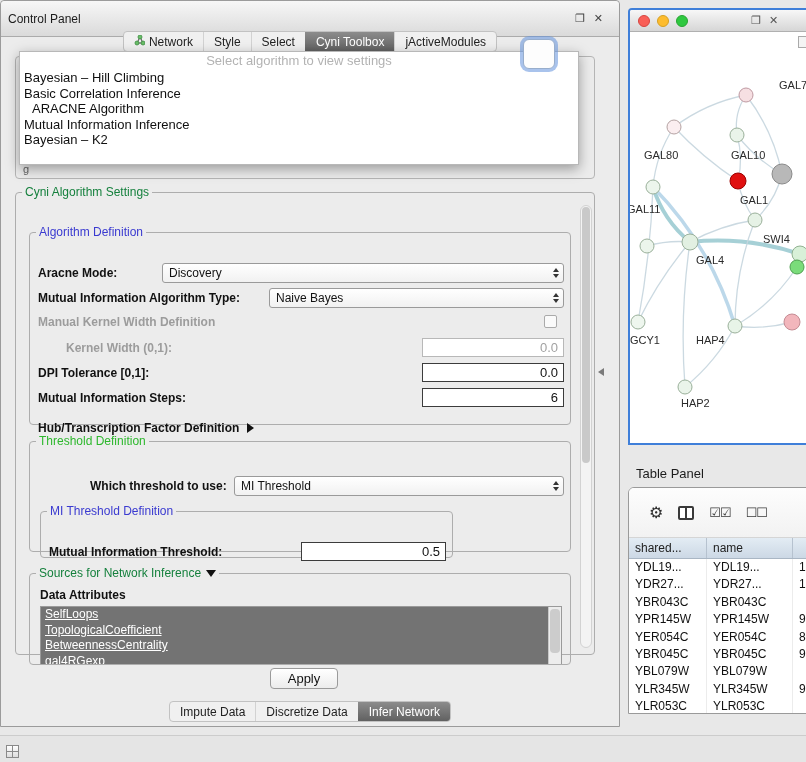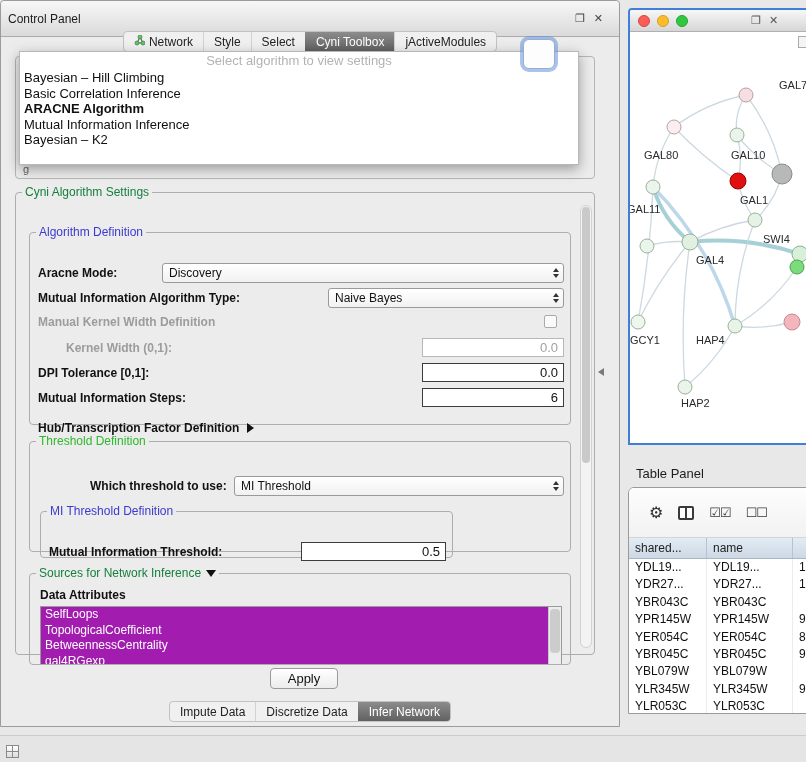--- a/index.html
+++ b/index.html
@@ -29,21 +29,21 @@
   .behind-box { position:absolute; left:14px; top:55px; width:580px; height:123px;
                 border:1px solid #b5b5b5; border-radius:4px; z-index:5; }
   .partial-g { position:absolute; left:22px; top:162px; font-size:11px; color:#666; z-index:6; }
 
   
   .dd-popup { position:absolute; left:18px; top:50px; width:560px; height:114px; background:#fff;
               border:1px solid #b8b8b8; box-shadow:0 4px 12px rgba(0,0,0,.35); z-index:30; }
   .dd-placeholder { text-align:center; color:#b3b3b3; font-size:13px; height:18px; line-height:18px; }
   .dd-item { font-size:13px; line-height:15.5px; height:15.5px; padding-left:4px; color:#101010;
              white-space:nowrap; overflow:hidden; }
-  .dd-item.selected { font-weight:bold; }
+  .dd-item.selected { font-weight:normal;margin-left:8px; }
   .focus-btn { position:absolute; left:522px; top:38px; width:32px; height:30px; border-radius:6px;
                background:#fdfdfd; border:1px solid #98aecc; box-shadow:0 0 0 3px rgba(98,145,220,.55);
                z-index:31; }
 
   
   fieldset { position:absolute; border:1px solid #adadad; border-radius:4px; margin:0; padding:0; }
   legend { font-size:12px; padding:0 3px; margin-left:6px; white-space:nowrap; display:flex;
            align-items:center; gap:5px; }
   legend.black { color:#15803d; }
   legend.blue  { color:#3a3ad0; }
@@ -82,22 +82,22 @@
 
   .tri-right { width:0; height:0; border-top:5px solid transparent; border-bottom:5px solid transparent;
                border-left:7px solid #111; margin-left:8px; }
   .tri-down  { width:0; height:0; border-left:5px solid transparent; border-right:5px solid transparent;
                border-top:7px solid #111; }
 
   .attr-title { position:absolute; left:10px; top:8px; font-size:12px; font-weight:bold; color:#111; }
   .attr-list  { position:absolute; left:10px; top:26px; width:522px; height:66px; border:1px solid #9a9a9a;
                 background:#fff; display:flex; overflow:hidden; }
   .attr-rows  { flex:1; }
-  .attr-item  { height:15.5px; line-height:15.5px; background:#a21caf; color:#fff; font-size:12px;
-                padding-left:4px; white-space:nowrap; overflow:hidden; }
+  .attr-item  { height:15.5px; line-height:15.5px; background:#737373; color:#fff; font-size:12px;
+                padding-left:4px; white-space:nowrap; overflow:hidden;text-decoration:underline; }
   .attr-scroll { width:13px; border-left:1px solid #c9c9c9; background:#ededed; position:relative; }
   .attr-thumb  { position:absolute; top:2px; left:1px; right:1px; height:68%; background:#cccccc; border-radius:4px; }
 
   .apply-btn { position:absolute; left:269px; top:667px; width:68px; height:21px;
                border:1px solid #9a9a9a; border-radius:4px; background:linear-gradient(#ffffff,#ececec);
                font-size:13px; color:#111; display:flex; align-items:center; justify-content:center;
                font-family:"Liberation Sans",sans-serif; }
   .cp-bottom-tabs { position:absolute; top:700px; left:0; width:100%; display:flex; justify-content:center; }
 
   .splitter-arrow { position:absolute; left:598px; top:368px; width:0; height:0;
@@ -219,21 +219,21 @@
             <span>Discovery</span>
             <span class="combo-arrows">
                 <i class="ar-up"></i>
                 <i class="ar-dn"></i>
               </span>
           </div>
         </div>
 
         <div class="frow" style="top:48px;">
           <span class="flabel">Mutual Information Algorithm Type:</span>
-          <div class="combo" style="width:236px;">
+          <div class="combo" style="width:295px;">
             <span>Naive Bayes</span>
             <span class="combo-arrows">
                 <i class="ar-up"></i>
                 <i class="ar-dn"></i>
               </span>
           </div>
         </div>
 
         <div class="frow" style="top:72px;">
           <span class="flabel disabled">Manual Kernel Width Definition</span>

